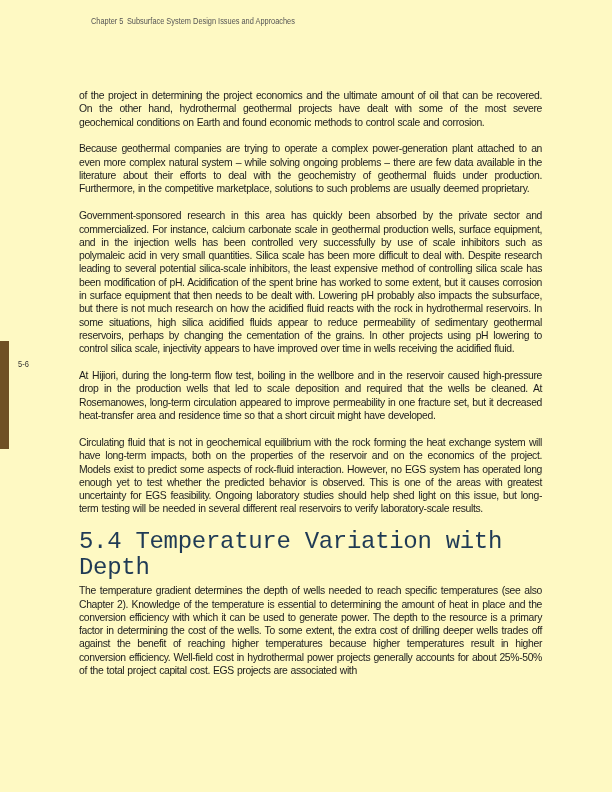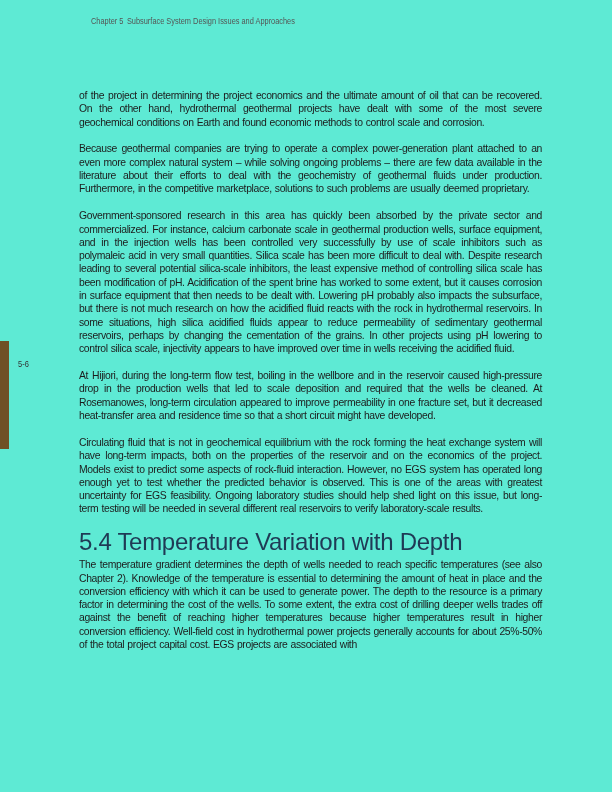--- a/index.html
+++ b/index.html
@@ -1,17 +1,17 @@
 <!DOCTYPE html>
 <html><head>
 <meta charset="utf-8">
 <style>
   html, body { margin: 0; padding: 0; background: #ffffff; }
   body { width: 612px; height: 792px; position: relative; overflow: hidden; }
-  .page { position: absolute; left: 0; top: 0; width: 612px; height: 792px; background: #5eead4; }
+  .page { position: absolute; left: 0; top: 0; width: 612px; height: 792px; background: #fef9c3; }
   .running-head {
     position: absolute; left: 91px; top: 16px;
     font-family: "Liberation Sans", sans-serif;
     font-size: 8.6px; color: #555555;
     transform: scaleX(0.86); transform-origin: left top;
     white-space: nowrap;
   }
   .running-head .sp { display: inline-block; width: 4px; }
   .side-bar {
     position: absolute; left: 0; top: 341px; width: 9px; height: 108px;
@@ -30,21 +30,21 @@
     font-family: "Liberation Sans", sans-serif;
     font-size: 10.4px;
     line-height: 13.3px;
     color: #1c1c1c;
     text-align: justify;
     margin: 0 0 13.6px 0;
     letter-spacing: -0.35px;
     word-spacing: 0.5px;
   }
   .section-heading {
-    font-family: Liberation Sans, sans-serif;
+    font-family: Liberation Mono, monospace;
     font-size: 24px;
     line-height: 26px;
     color: #1f3a55;
     margin: 9px 0 3px 0;
     letter-spacing: -0.3px;
     font-weight: normal;
   }
 </style>
 </head>
 <body>

